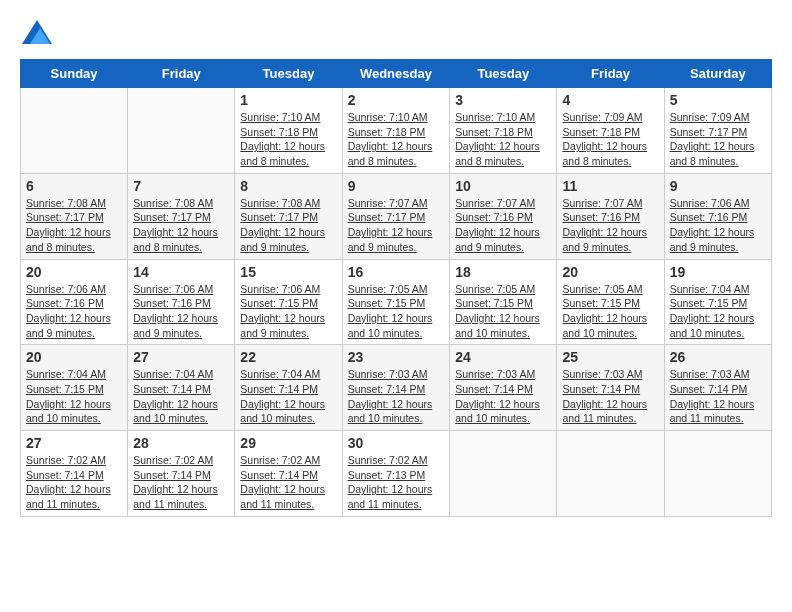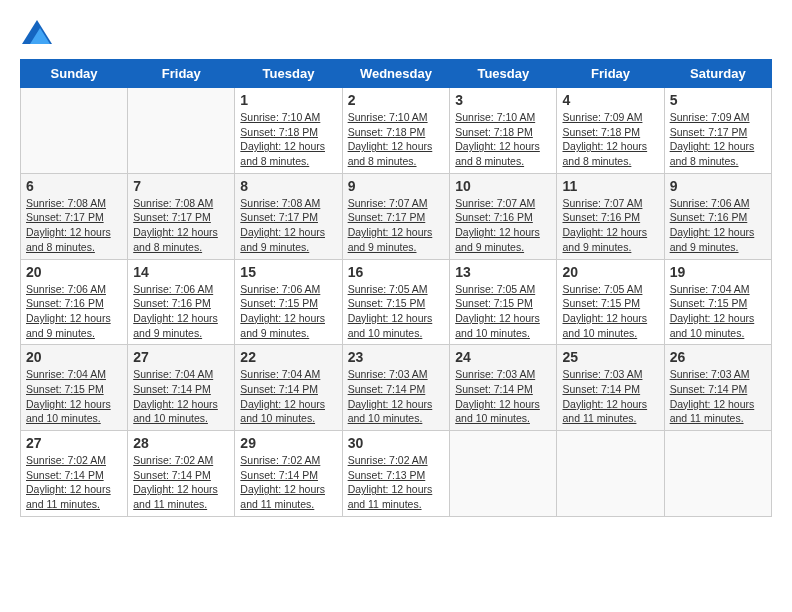--- a/index.html
+++ b/index.html
@@ -223,21 +223,21 @@
 Sunset: 7:15 PM
 Daylight: 12 hours and 9 minutes.</div>
         </td>
         <td>
           <span class="day-num">16</span>
           <div class="day-info" style="white-space: pre-line;">Sunrise: 7:05 AM
 Sunset: 7:15 PM
 Daylight: 12 hours and 10 minutes.</div>
         </td>
         <td>
-          <span class="day-num">13</span>
+          <span class="day-num">18</span>
           <div class="day-info" style="white-space: pre-line;">Sunrise: 7:05 AM
 Sunset: 7:15 PM
 Daylight: 12 hours and 10 minutes.</div>
         </td>
         <td>
           <span class="day-num">20</span>
           <div class="day-info" style="white-space: pre-line;">Sunrise: 7:05 AM
 Sunset: 7:15 PM
 Daylight: 12 hours and 10 minutes.</div>
         </td>

